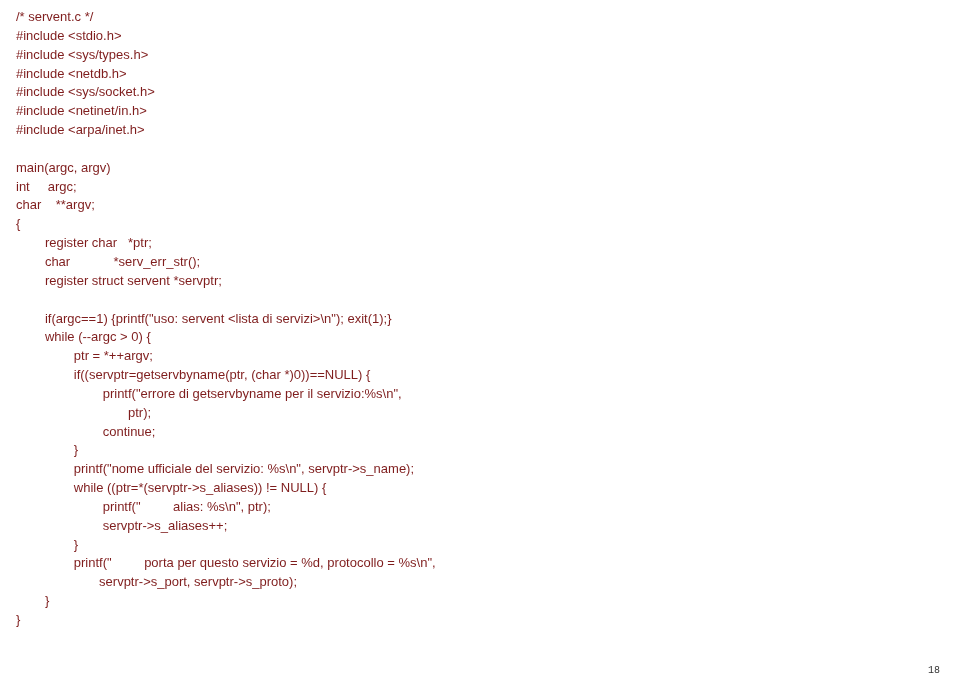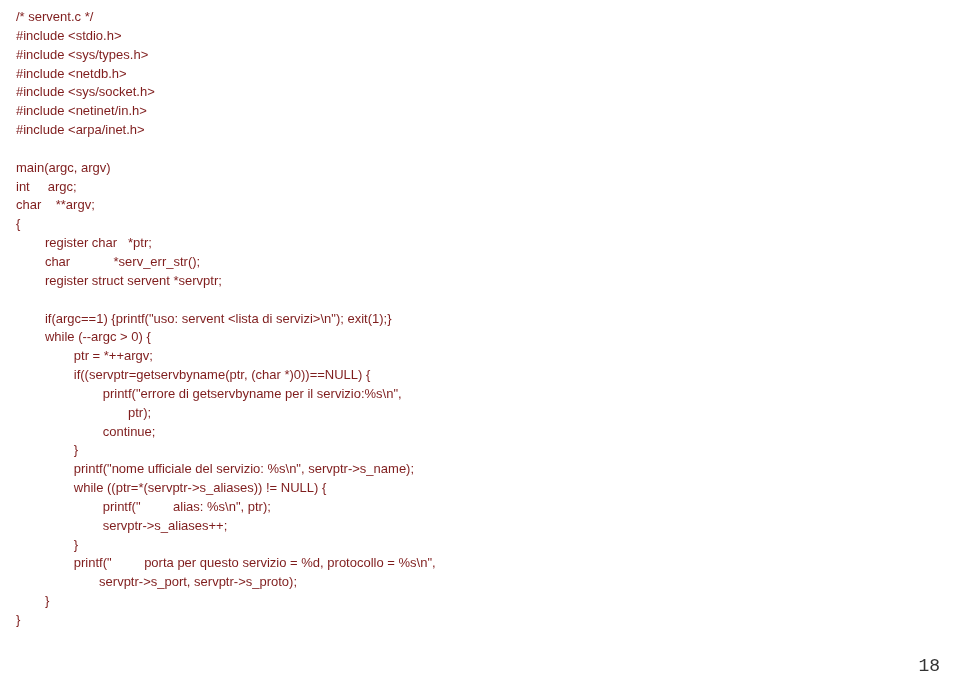--- a/index.html
+++ b/index.html
@@ -33,21 +33,21 @@
       color: #7f1d1d;
       font-size: 13px;
       font-family: Liberation Sans, sans-serif;
     }
 
     .page-number {
       position: absolute;
       bottom: 12px;
       right: 20px;
       font-family: 'Courier New', Courier, monospace;
-      font-size: 18px;
+      font-size: 10px;
       color: #333333;
     }
   </style>
 </head>
 <body>
 
 <div class="page-container">
   <pre class="code-block">/* servent.c */
 #include &lt;stdio.h&gt;
 #include &lt;sys/types.h&gt;

